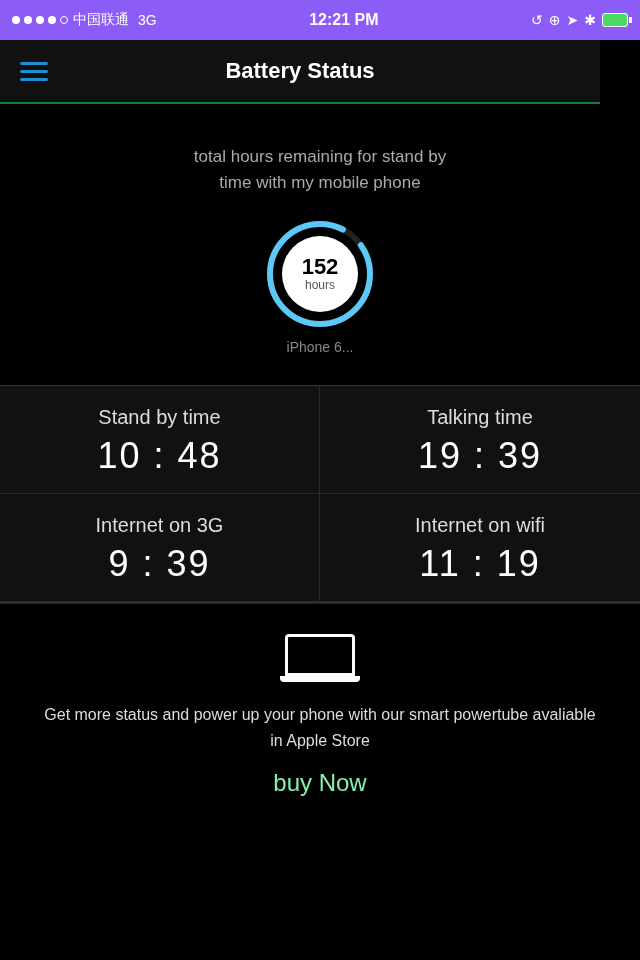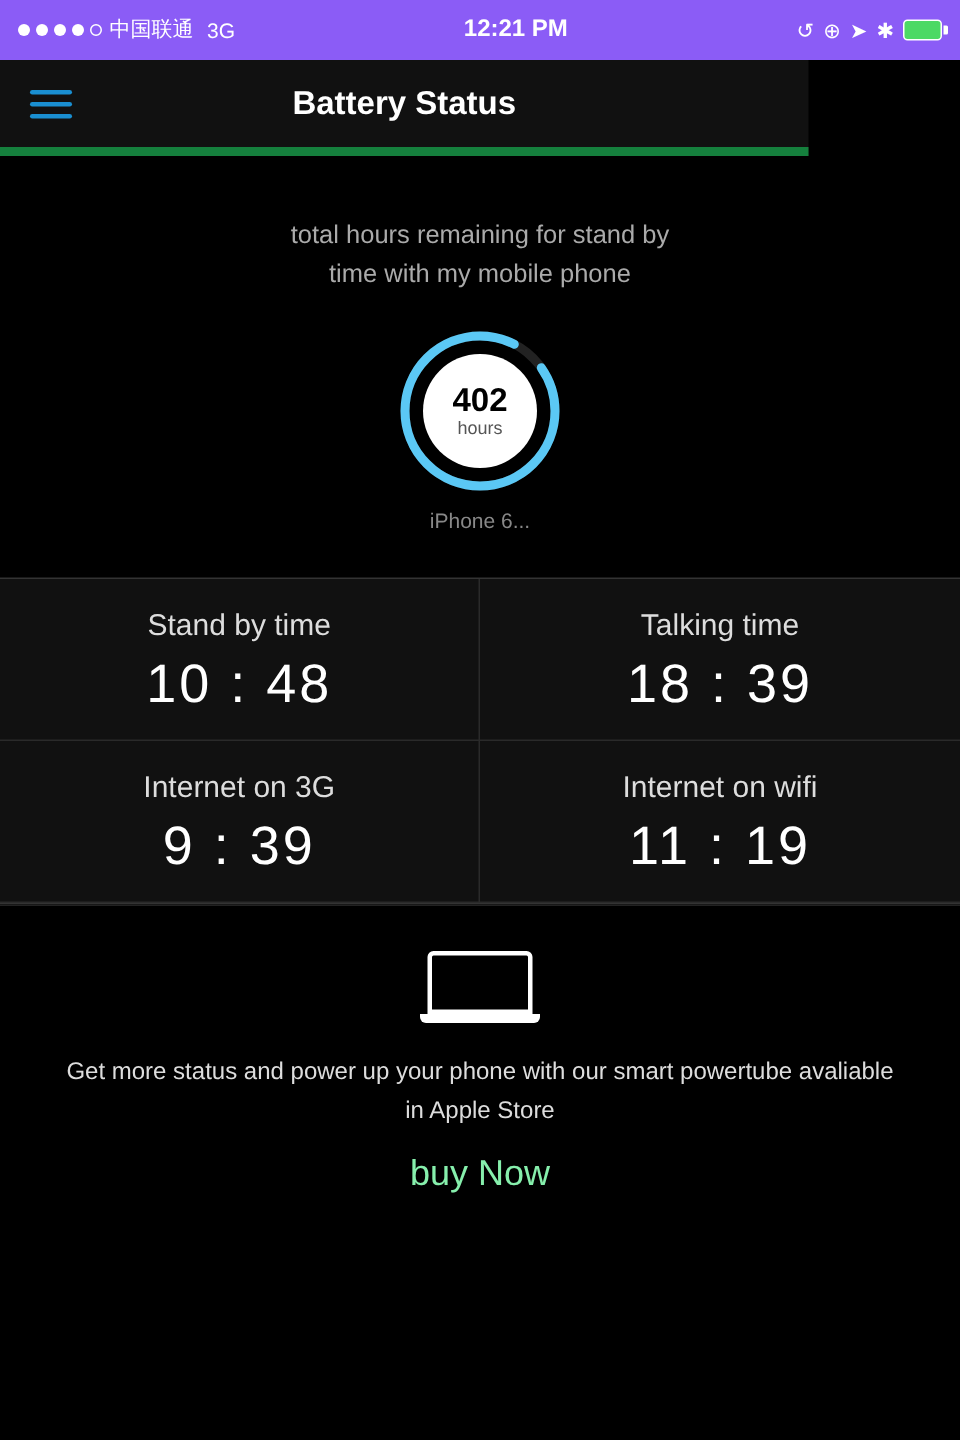--- a/index.html
+++ b/index.html
@@ -53,28 +53,28 @@
     .battery-tip {
       position: absolute;
       right: -5px; top: 50%; transform: translateY(-50%);
       width: 3px; height: 6px;
       background: #fff;
       border-radius: 0 1px 1px 0;
     }
 
     
     .nav-bar {
-      width: 539px;
+      width: 600px;
       height: 64px;
       background: #111;
       display: flex;
       align-items: center;
       justify-content: center;
       position: relative;
-      border-bottom: 6px solid #15803d;
+      border-bottom: 2px solid #15803d;
     }
     .nav-title {
       font-size: 22px;
       font-weight: 700;
       color: #fff;
     }
     .menu-button {
       position: absolute;
       left: 20px;
       display: flex; flex-direction: column; gap: 5px;
@@ -262,38 +262,38 @@
     <div class="hours-label">total hours remaining for stand by<br>time with my mobile phone</div>
 
     <div class="gauge-container">
       <svg class="gauge-svg" viewBox="0 0 110 110">
 
         <circle cx="55" cy="55" r="50" fill="none" stroke="#222" stroke-width="6"></circle>
 
         <circle cx="55" cy="55" r="50" fill="none" stroke="#5bc8f5" stroke-width="6" stroke-dasharray="290 24" stroke-dashoffset="31" stroke-linecap="round"></circle>
       </svg>
       <div class="gauge-inner">
-        <span class="gauge-value">402</span>
+        <span class="gauge-value">152</span>
         <span class="gauge-unit">hours</span>
       </div>
     </div>
 
     <div class="device-label">iPhone 6...</div>
   </div>
 
   <div class="divider"></div>
 
   <div class="stats-grid">
     <div class="stat-cell">
       <div class="stat-label">Stand by time</div>
       <div class="stat-value">10 : 48</div>
     </div>
     <div class="stat-cell">
       <div class="stat-label">Talking time</div>
-      <div class="stat-value">18 : 39</div>
+      <div class="stat-value">19 : 39</div>
     </div>
     <div class="stat-cell">
       <div class="stat-label">Internet on 3G</div>
       <div class="stat-value">9 : 39</div>
     </div>
     <div class="stat-cell">
       <div class="stat-label">Internet on wifi</div>
       <div class="stat-value">11 : 19</div>
     </div>
   </div>

